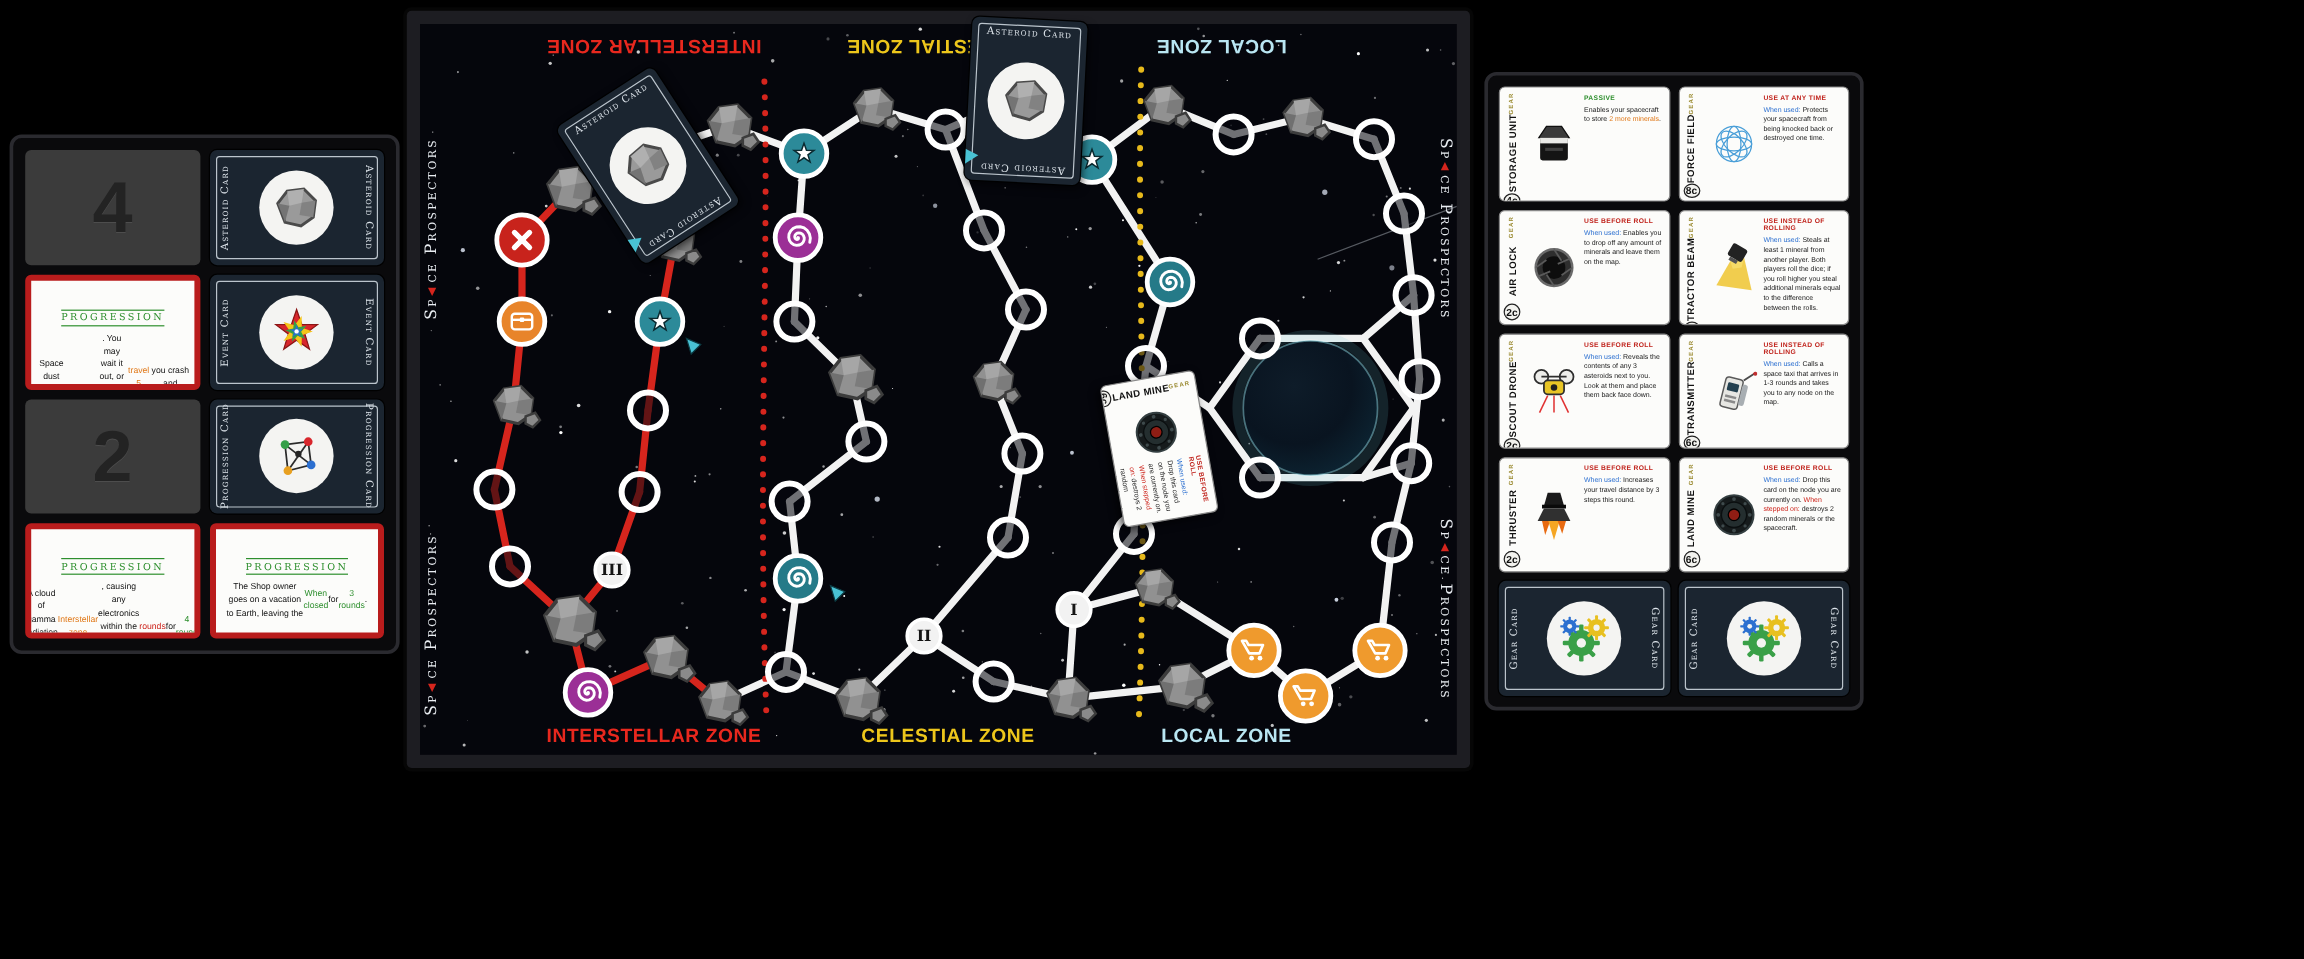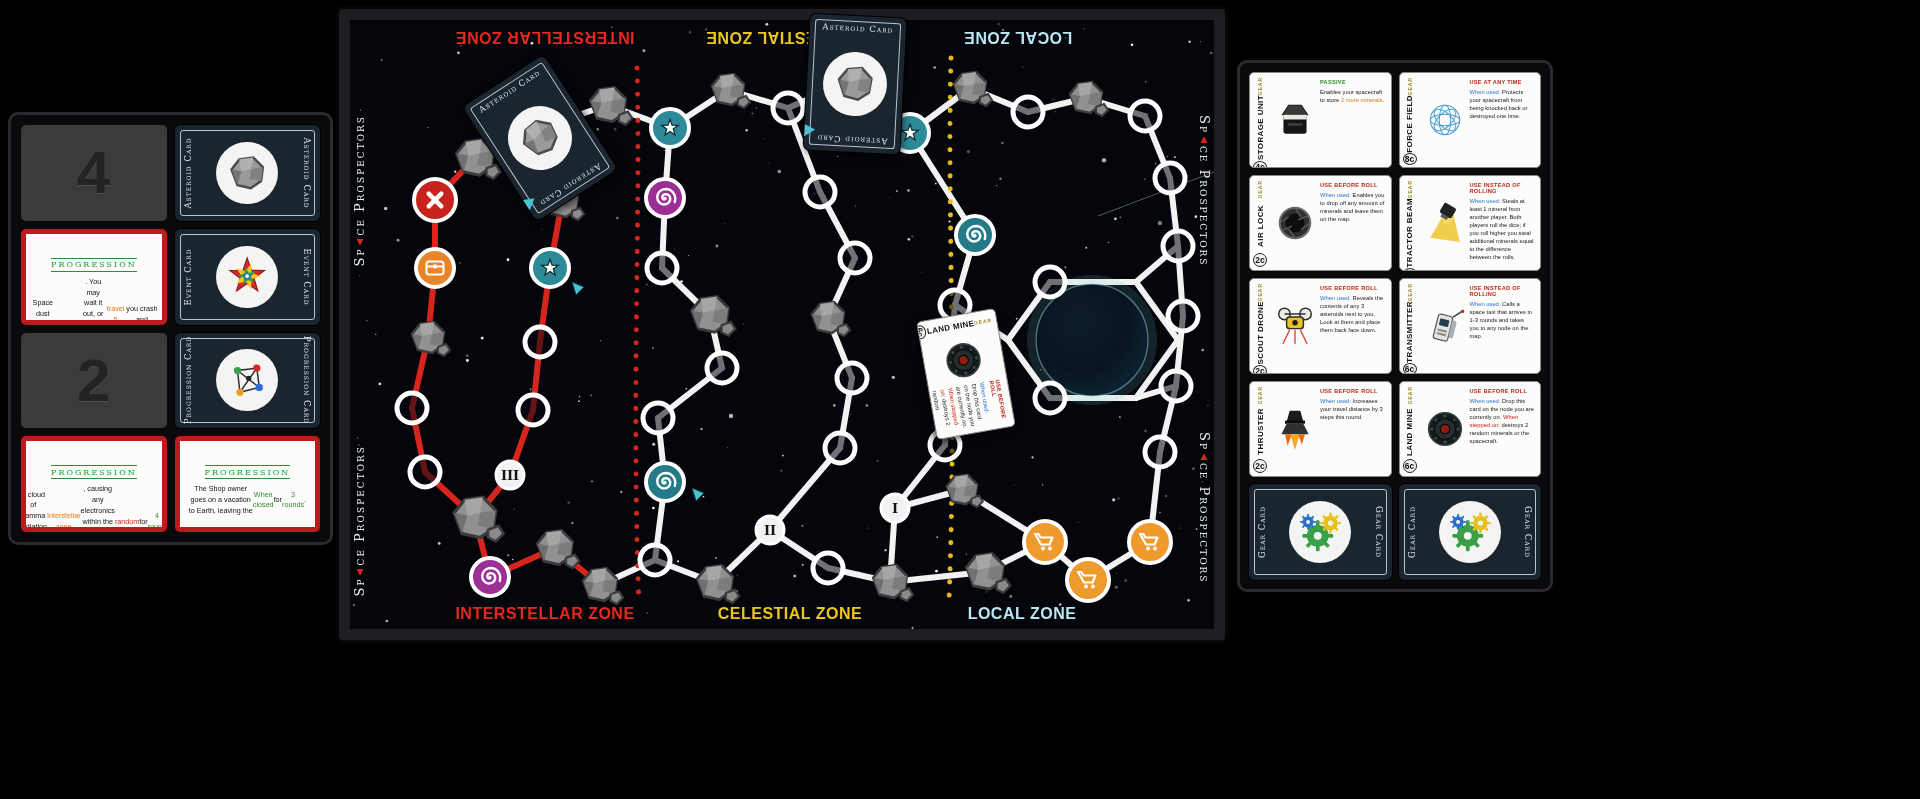--- a/index.html
+++ b/index.html
@@ -152,21 +152,21 @@
             <circle cx="-8" cy="-8" r="3" fill="#35a048"></circle>
             <circle cx="8" cy="-10" r="3" fill="#d8262c"></circle>
             <circle cx="10" cy="6" r="3" fill="#2b6fd0"></circle>
             <circle cx="-6" cy="10" r="3" fill="#e8a020"></circle>
             <circle cx="1.2" cy="-1.5" r="2.2" fill="#242424"></circle>
           </svg>
         </div>
       </div>
     <div class="pcard">
       <div class="pcard-head">PROGRESSION</div>
-      <div class="pcard-body">A cloud of gamma radiation affects the <span class="c-orange">Interstellar zone</span>, causing any electronics within the zone to fail. You are <span class="c-red">random</span> for <span class="c-green">4 round</span>.</div>
+      <div class="pcard-body">A cloud of gamma radiation affects the <span class="c-orange">Interstellar zone</span>, causing any electronics within the zone to fail. You are <span class="c-red">rounds</span> for <span class="c-green">4 round</span>.</div>
     </div>
     <div class="pcard">
       <div class="pcard-head">PROGRESSION</div>
       <div class="pcard-body">The Shop owner goes on a vacation to Earth, leaving the <span class="c-green">When closed</span> for <span class="c-green">3 rounds</span>.</div>
     </div>
   </div>
 </div>
 
 <div class="board">
   <div class="board-inner">

